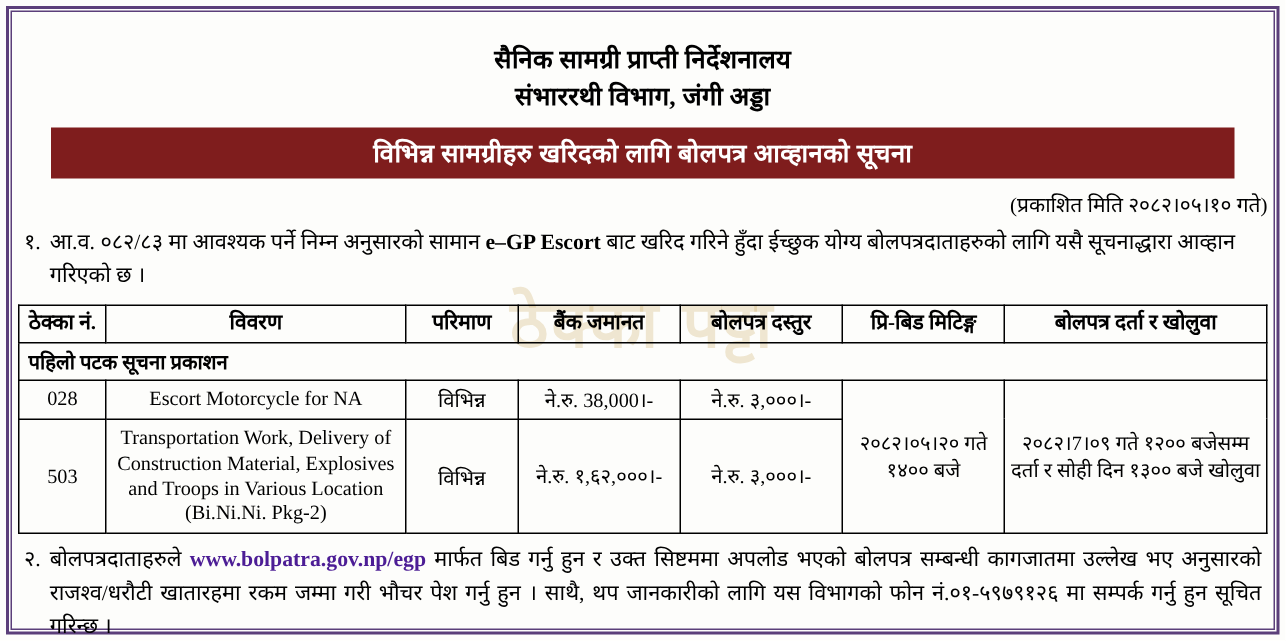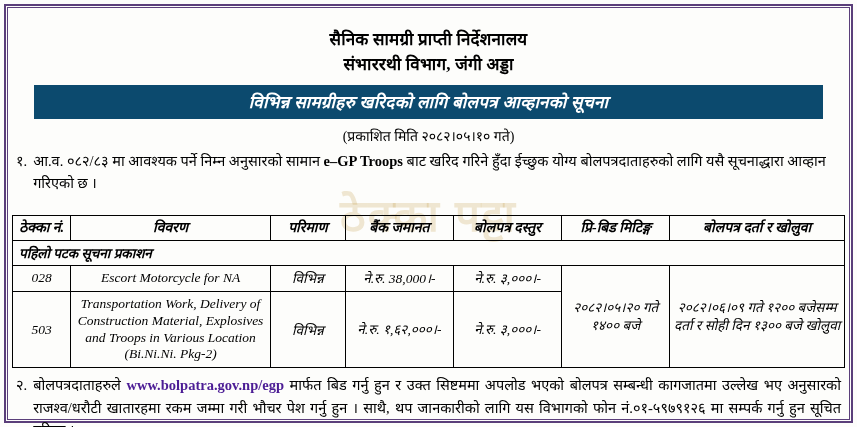--- a/index.html
+++ b/index.html
@@ -52,54 +52,52 @@
     text-align: center;
     font-size: 17px;
     font-weight: bold;
     line-height: 1.45;
     margin-top: 16px;
     color: #000;
   }
   .org div { letter-spacing: 0.2px; }
   .banner {
     margin: 8px 22px 0 22px;
-    background: #0c4a6e;
+    background: #7f1d1d;
     color: #ffffff;
     text-align: center;
     font-size: 17px;
     font-weight: bold;
     padding: 5px 4px 6px 4px;
     letter-spacing: 0.3px;
-    font-style: italic;
   }
   .pubdate {
-    text-align: center;
+    text-align: right;
     font-size: 14px;
     margin-top: 7px;
     margin-bottom: 6px;
     color: #000;
   }
   .para {
     font-size: 14.5px;
     line-height: 1.5;
     color: #000;
     display: flex;
     gap: 6px;
     padding: 0 4px;
   }
   .para .num { flex: 0 0 auto; }
   .para .txt { flex: 1 1 auto; }
   .bold { font-weight: bold; }
   .tbl {
     width: 100%;
     border-collapse: collapse;
-    margin-top: 20px;
+    margin-top: 7px;
     position: relative;
     z-index: 6;
-    font-style: italic;
   }
   .tbl td, .tbl th {
     border: 1px solid #000;
     text-align: center;
     vertical-align: middle;
     font-size: 13.5px;
     color: #000;
     padding: 3px 2px;
   }
   .tbl th {
@@ -150,21 +148,21 @@
       <div>संभाररथी विभाग, जंगी अड्डा</div>
     </div>
 
     <div class="banner">विभिन्न सामग्रीहरु खरिदको लागि बोलपत्र आव्हानको सूचना</div>
 
     <div class="pubdate">(प्रकाशित मिति २०८२।०५।१० गते)</div>
 
     <div class="para">
       <span class="num">१.</span>
       <span class="txt">
-        <span>आ.व. ०८२/८३ मा आवश्यक पर्ने निम्न अनुसारको सामान </span><span class="bold">e–GP Troops</span><span> बाट खरिद गरिने हुँदा ईच्छुक योग्य बोलपत्रदाताहरुको लागि</span>
+        <span>आ.व. ०८२/८३ मा आवश्यक पर्ने निम्न अनुसारको सामान </span><span class="bold">e–GP Escort</span><span> बाट खरिद गरिने हुँदा ईच्छुक योग्य बोलपत्रदाताहरुको लागि</span>
         <span>यसै सूचनाद्धारा आव्हान गरिएको छ ।</span>
       </span>
     </div>
 
     <div class="watermark">ठेक्का पट्टा</div>
 
     <table class="tbl">
       <thead>
         <tr>
           <th style="width:7%">ठेक्का नं.</th>
@@ -180,21 +178,21 @@
         <tr>
           <td colspan="7" class="subhead">पहिलो पटक सूचना प्रकाशन</td>
         </tr>
         <tr>
           <td>028</td>
           <td class="desc" style="text-align:center !important;">Escort Motorcycle for NA</td>
           <td>विभिन्न</td>
           <td>ने.रु. 38,000।-</td>
           <td>ने.रु. ३,०००।-</td>
           <td rowspan="2" class="small-line">२०८२।०५।२० गते १४०० बजे</td>
-          <td rowspan="2" class="small-line">२०८२।०६।०९ गते १२०० बजेसम्म दर्ता र सोही दिन १३०० बजे खोलुवा</td>
+          <td rowspan="2" class="small-line">२०८२।7।०९ गते १२०० बजेसम्म दर्ता र सोही दिन १३०० बजे खोलुवा</td>
         </tr>
         <tr>
           <td>503</td>
           <td class="desc">Transportation Work, Delivery of Construction Material, Explosives and Troops in Various Location (Bi.Ni.Ni. Pkg-2)</td>
           <td>विभिन्न</td>
           <td class="small-line">ने.रु. १,६२,०००।-</td>
           <td class="small-line">ने.रु. ३,०००।-</td>
         </tr>
       </tbody>
     </table>

